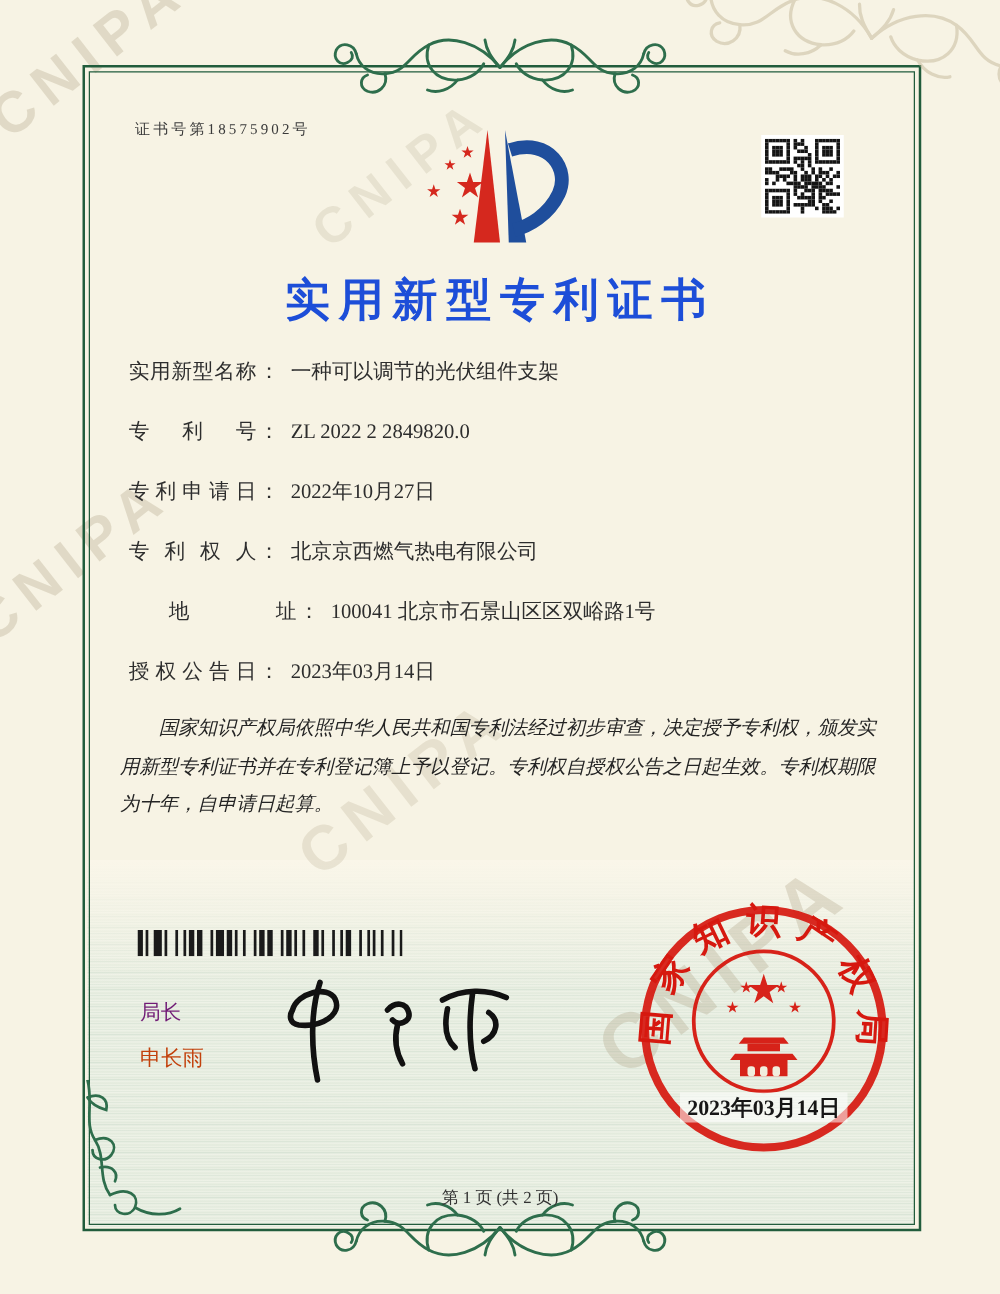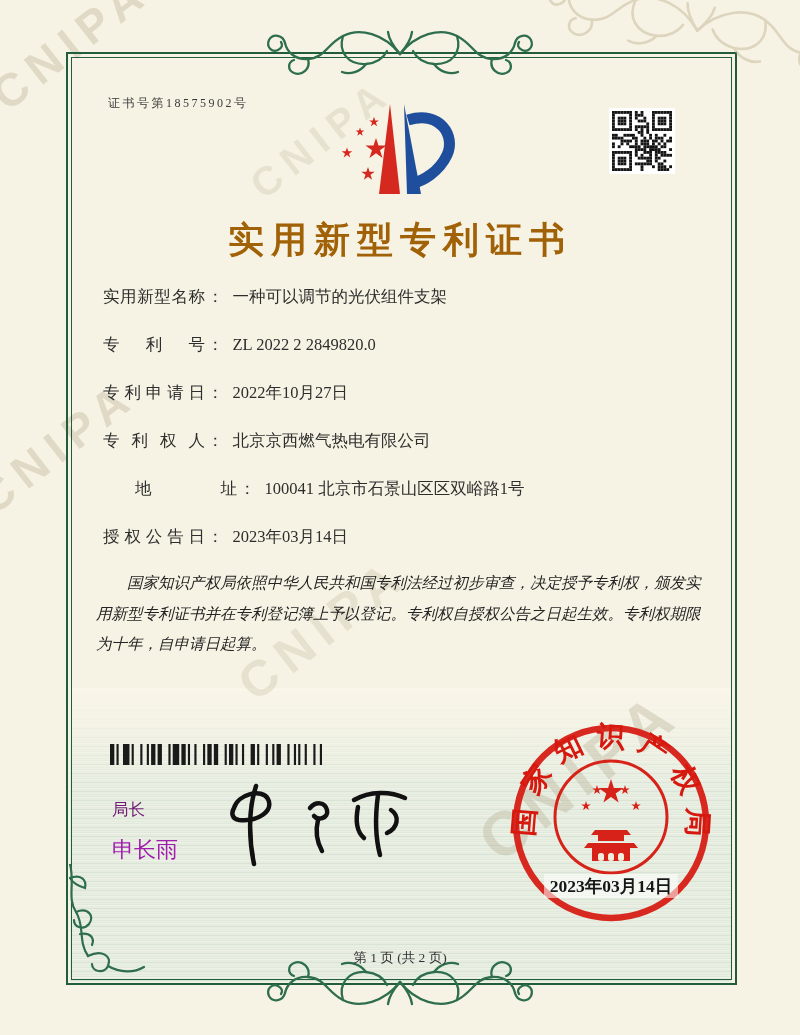--- a/index.html
+++ b/index.html
@@ -34,36 +34,36 @@
   .flourish-top{left:250px;top:14px;}
   .flourish-bottom{left:250px;top:950px;transform:scaleY(-1);}
   .flourish-ghost{left:548px;top:-10px;color:#bfb192;opacity:.45;transform:rotate(9deg) scale(1.15);}
   .corner-flourish{left:54px;top:864px;color:#2e6e4c;z-index:3;}
   
   .cert-number{left:108px;top:95px;font-size:12px;letter-spacing:2.5px;color:#3a3a3a;z-index:4;}
   .logo{left:330px;top:96px;z-index:4;}
   .qr{left:609px;top:108px;width:66px;height:66px;background:#fff;z-index:4;
       display:flex;align-items:center;justify-content:center;}
   .cert-title{left:0;right:0;top:216px;text-align:center;font-size:36px;font-weight:bold;
-      letter-spacing:7px;color:#a16207;z-index:4;}
+      letter-spacing:7px;color:#1d4ed8;z-index:4;}
   
   .fields{left:103px;top:286px;width:615px;z-index:4;font-size:16.5px;color:#2d2d2d;}
   .frow{position:absolute;left:0;white-space:nowrap;}
   .flabel{display:inline-block;width:102px;text-align:justify;text-align-last:justify;vertical-align:bottom;}
   .fcolon{margin:0 9px 0 2px;}
   .fgroup2{position:absolute;left:317px;top:0;white-space:nowrap;}
   
   .body-text{left:96px;top:568px;width:618px;z-index:4;font-size:15.5px;line-height:30.5px;
       color:#242424;font-style:italic;}
   .body-text p{margin:0;text-indent:2em;}
   
   .barcode{left:110px;top:744px;width:212px;height:21px;z-index:4;}
   .sig-title{left:112px;top:799px;font-size:16.5px;color:#701a75;z-index:4;
       font-family:Liberation Mono, monospace;}
-  .sig-name{left:112px;top:835px;font-size:22px;color:#a21caf;z-index:4;
+  .sig-name{left:112px;top:835px;font-size:17px;color:#c2410c;z-index:4;
       font-family:"Liberation Sans","DejaVu Sans",sans-serif;}
   .signature{left:218px;top:770px;z-index:4;}
   .seal{left:502px;top:714px;z-index:5;}
   .page-footer{left:0;right:0;top:949px;text-align:center;font-size:13.5px;color:#333;z-index:4;}
   svg{display:block;}
 </style>
 </head>
 <body>
 
 <div class="abs guilloche"></div>

